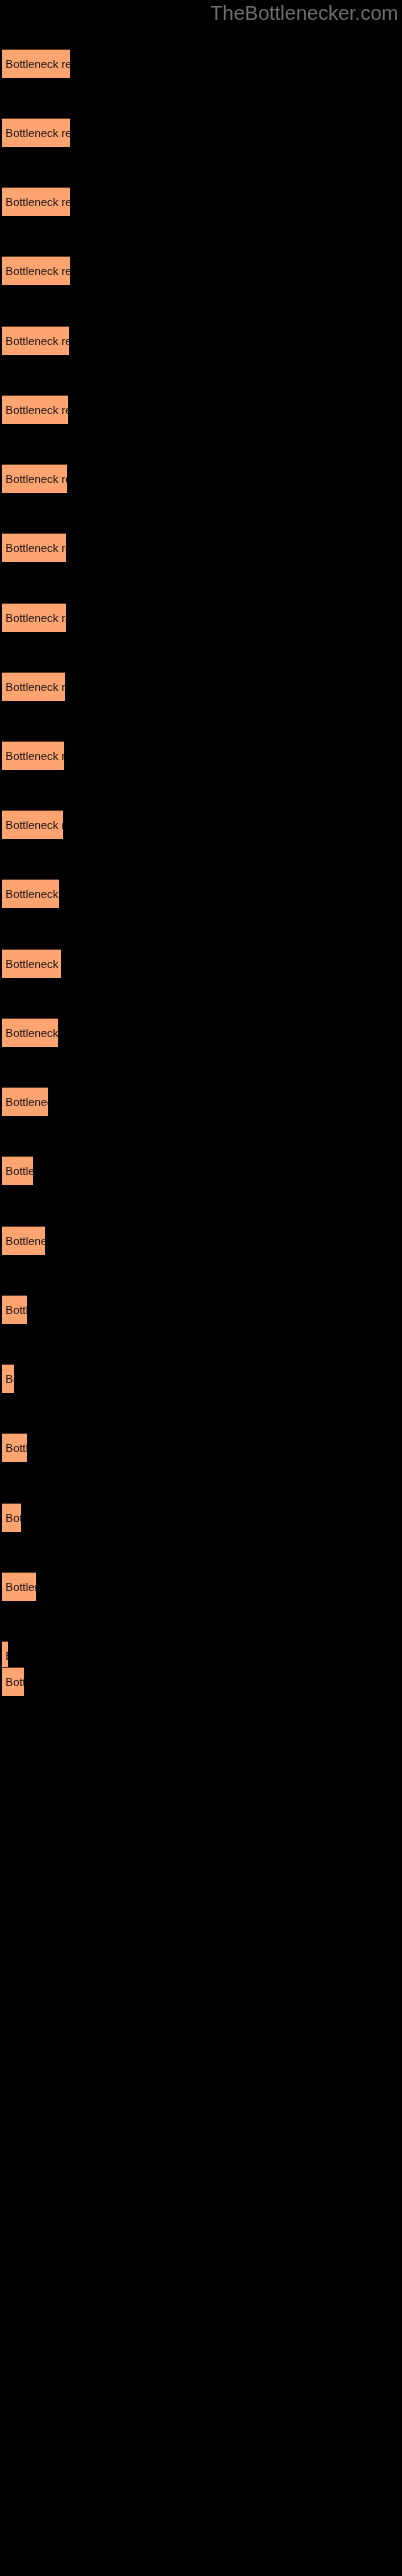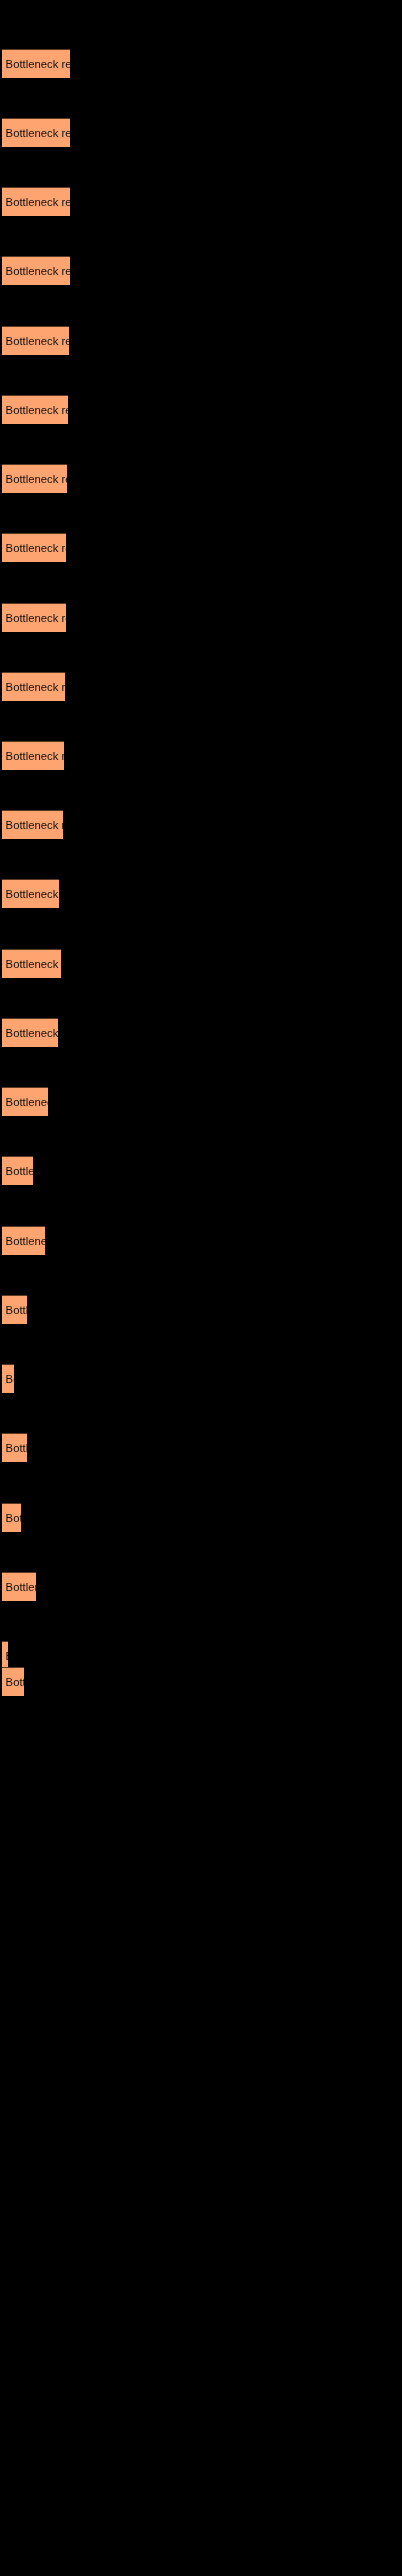--- a/index.html
+++ b/index.html
@@ -76,20 +76,21 @@
     color: #111111;
     white-space: nowrap;
     font-family: "Liberation Sans", sans-serif;
   }
 </style>
 </head>
 <body>
 
 <div id="chart-root">
 
+  <div id="watermark">TheBottlenecker.com</div>
 
   <div id="bars-area">
       <div class="bar-row" style="top: 47px;">
         <div class="bar-rect" style="width: 68px; background: rgb(253, 164, 112); border-top-color: rgb(90, 58, 34);">
           <div class="bar-label" style="color: rgb(17, 17, 17);">Bottleneck result</div>
         </div>
       </div>
       <div class="bar-row" style="top: 116px;">
         <div class="bar-rect" style="width: 68px; background: rgb(253, 164, 112); border-top-color: rgb(90, 58, 34);">
           <div class="bar-label" style="color: rgb(17, 17, 17);">Bottleneck result</div>

